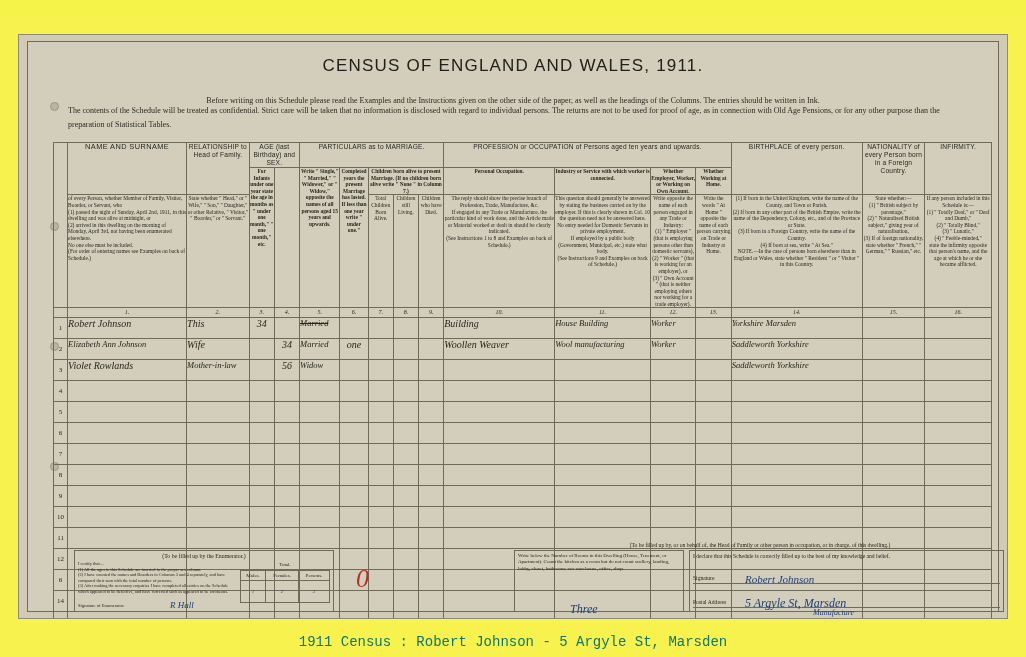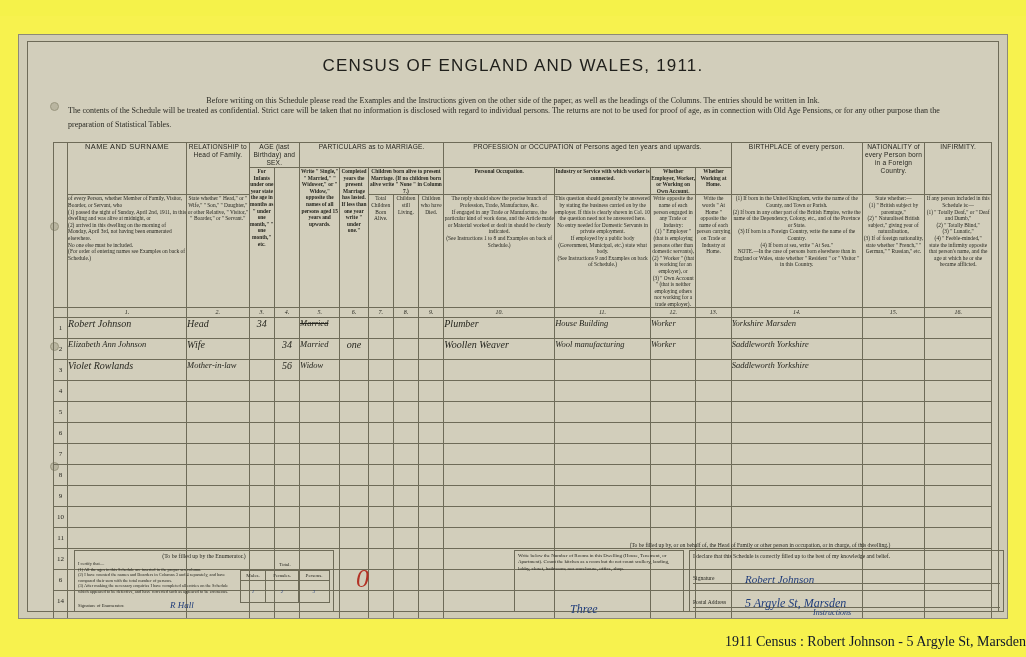--- a/index.html
+++ b/index.html
@@ -39,24 +39,24 @@
     bottom: 6px;
     border: 1px solid #6e6b58;
     background: #d2cebb;
     box-sizing: border-box;
   }
   .caption {
     position: absolute;
     left: 0;
     top: 618px;
     width: 1026px;
-    text-align: right;
-    font-family: Liberation Serif, serif;
+    text-align: center;
+    font-family: Liberation Mono, monospace;
     font-size: 14px;
-    color: #0f172a;
+    color: #0f766e;
   }
 
   
   .title {
     position: absolute;
     left: 0; right: 0;
     top: 14px;
     text-align: center;
     font-family: "Liberation Sans", sans-serif;
     font-size: 17px;
@@ -462,29 +462,29 @@
             <td class="colnum">12.</td>
             <td class="colnum">13.</td>
             <td class="colnum">14.</td>
             <td class="colnum">15.</td>
             <td class="colnum">16.</td>
           </tr>
 
           <tr>
             <td class="rownum">1</td>
             <td class="entry">Robert Johnson</td>
-            <td class="entry">Head</td>
+            <td class="entry">This</td>
             <td class="entry c">34</td>
             <td class="entry c"></td>
             <td class="entry sm strike">Married</td>
             <td class="entry c"></td>
             <td class="entry c"></td>
             <td class="entry c"></td>
             <td class="entry c"></td>
-            <td class="entry">Plumber</td>
+            <td class="entry">Building</td>
             <td class="entry sm">House Building</td>
             <td class="entry sm">Worker</td>
             <td class="entry"></td>
             <td class="entry sm">Yorkshire Marsden</td>
             <td class="entry"></td>
             <td class="entry"></td>
           </tr>
 
           <tr>
             <td class="rownum">2</td>
@@ -799,21 +799,21 @@
 
         <div class="fbox decl-box">
           <div style="font-size:5.6px; margin-bottom:8px;">I declare that this Schedule is correctly filled up to the best of my knowledge and belief.</div>
           <div class="sig-line">
             <span class="sig-lbl">Signature</span>
             <span class="sig-val hand">Robert Johnson</span>
           </div>
           <div class="sig-line" style="margin-top:8px;text-decoration:underline;">
             <span class="sig-lbl">Postal Address</span>
             <span class="sig-val addr hand">5 Argyle St, Marsden</span>
-            <span class="sig-sub hand">Instructions</span>
+            <span class="sig-sub hand">Manufacture</span>
           </div>
         </div>
 
       </div>
 
     </div>
   </div>
 
   <div class="caption">1911 Census : Robert  Johnson - 5 Argyle St, Marsden</div>
 </div>

